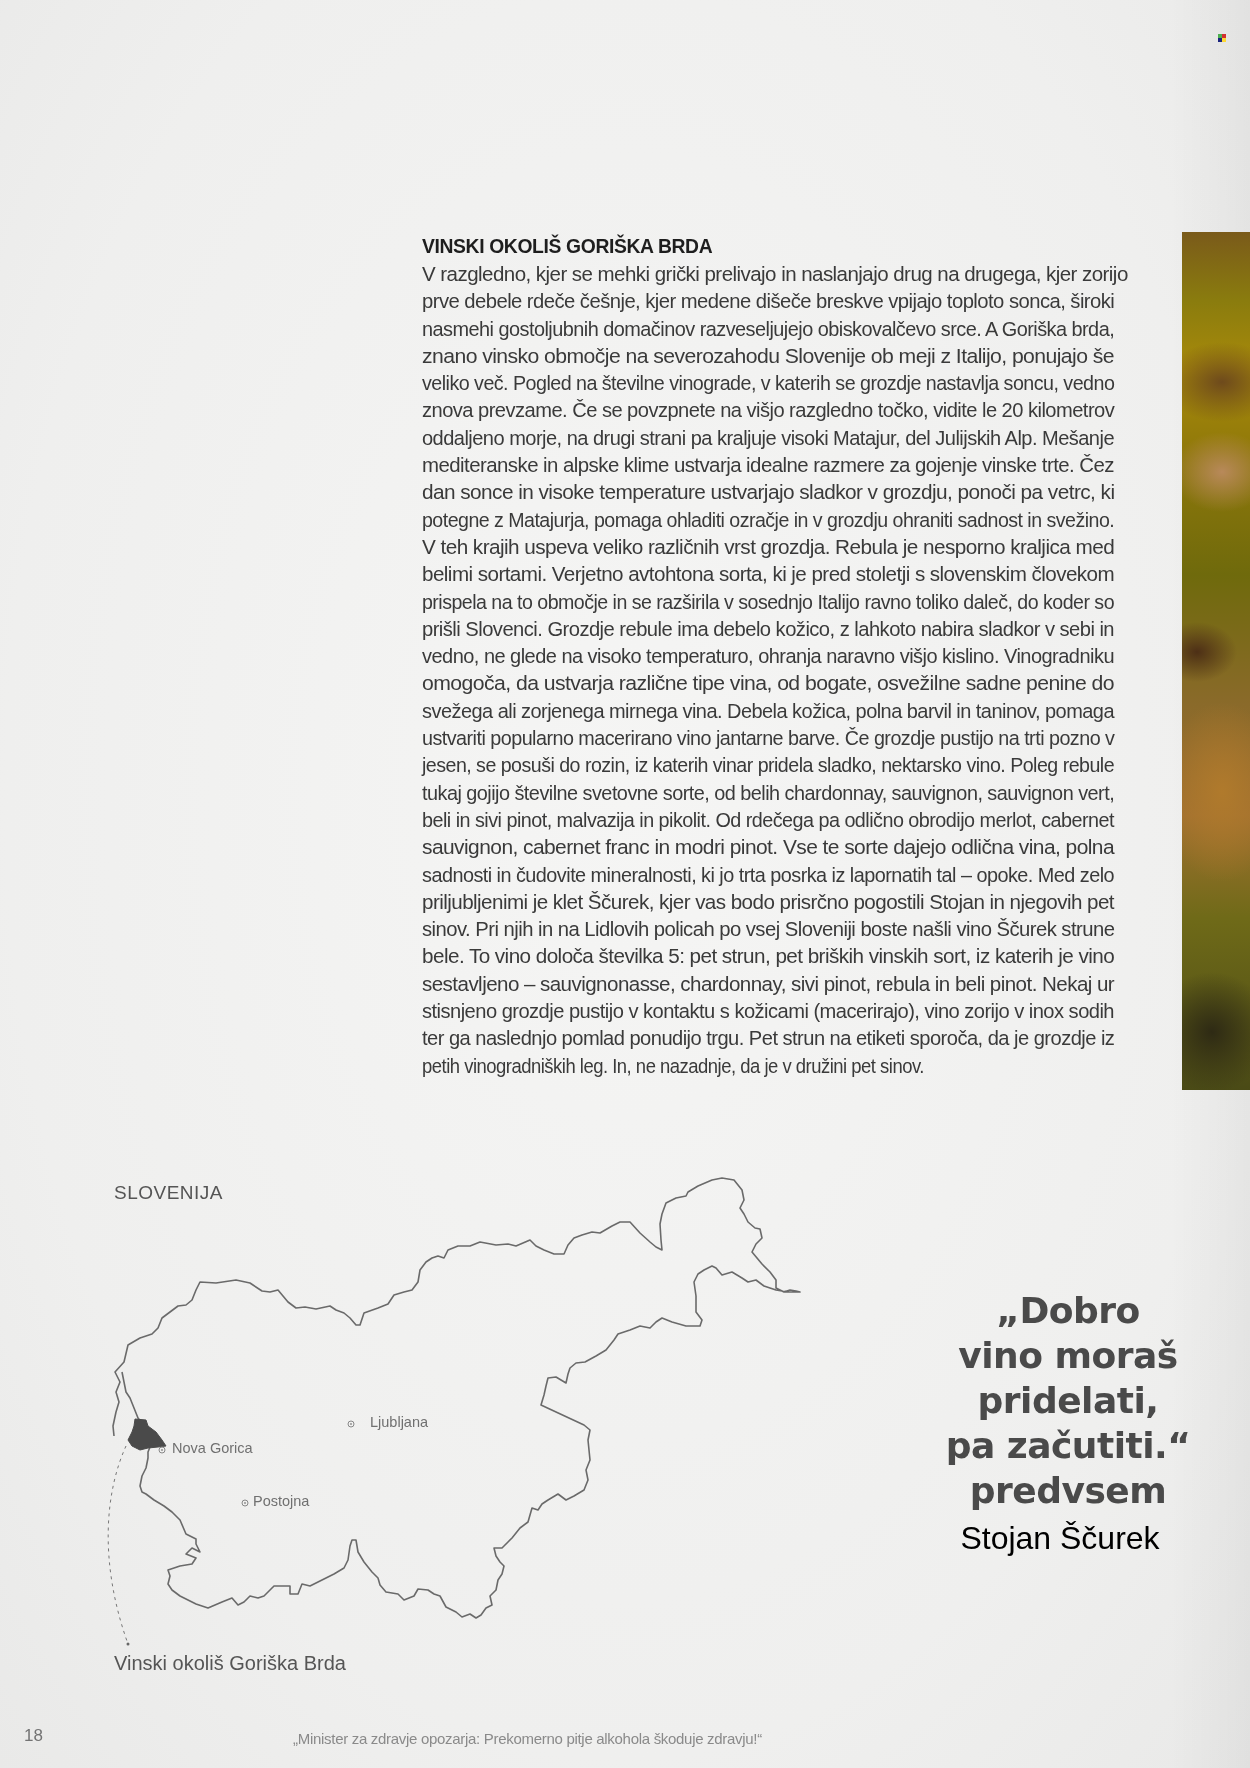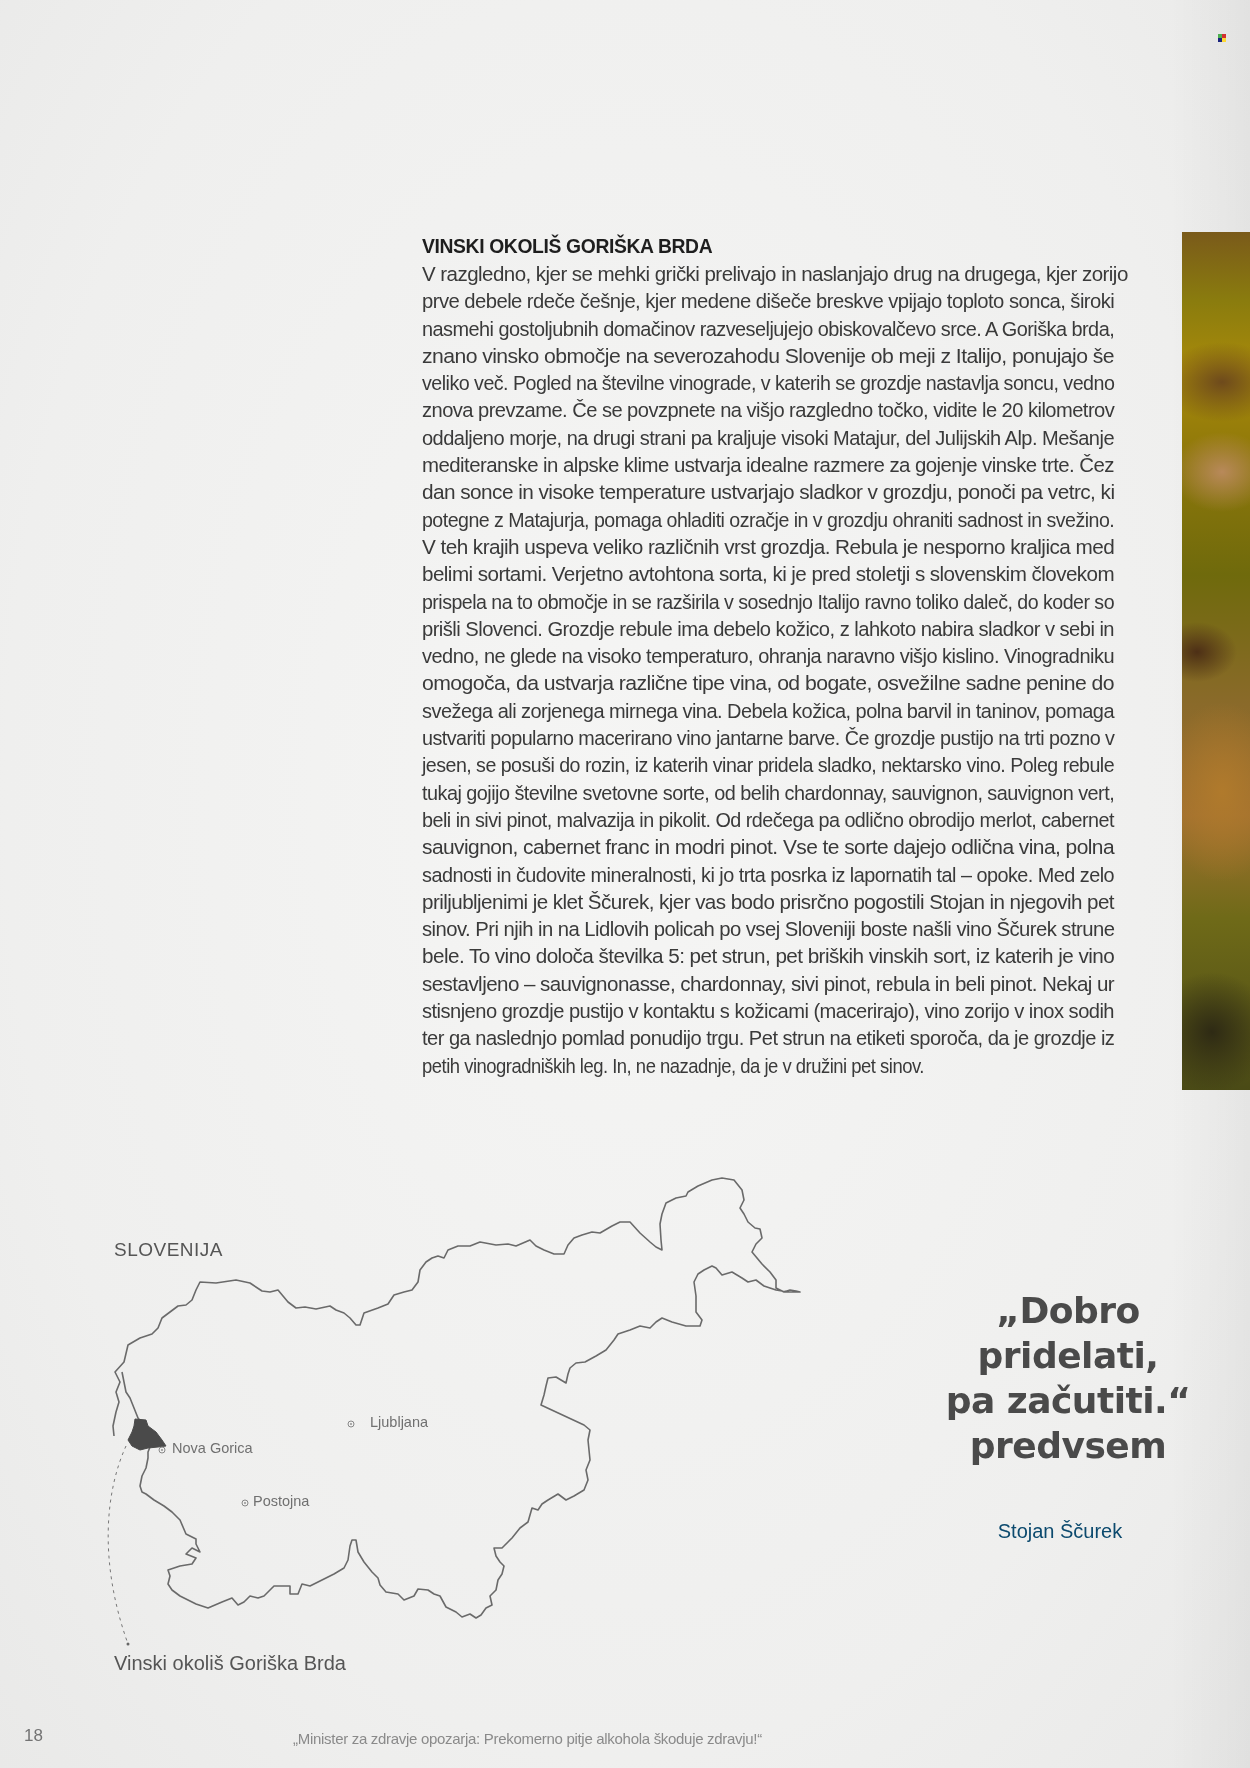--- a/index.html
+++ b/index.html
@@ -40,42 +40,42 @@
   }
   .article .line {
     font-family: "Liberation Sans", sans-serif;
     font-size: 20.5px; line-height: 27.3px; color: #3a3a3a;
     white-space: nowrap; text-align-last: justify; text-align: justify;
     transform-origin: left;
     letter-spacing: -0.55px;
   }
   .article .line.last { text-align-last: left; }
   .map-title {
-    position: absolute; left: 114px; top: 1239px;
+    position: absolute; left: 114px; top: 1182px;
     font-size: 19px; letter-spacing: 0.5px; color: #555; font-weight: normal;
     font-family: "Liberation Sans", sans-serif;
   }
   .map-svg { position: absolute; left: 0; top: 0; }
   .city-label {
     position: absolute; font-size: 14.5px; color: #707070;
     font-family: "Liberation Sans", sans-serif;
   }
   .region-caption {
     position: absolute; left: 114px; top: 1652px;
     font-size: 20px; color: #555; font-family: "Liberation Sans", sans-serif;
   }
   .quote {
     position: absolute; left: 900px; top: 1280px; width: 320px;
     text-align: center; font-family: "DejaVu Sans", sans-serif;
     font-weight: bold; font-size: 36px; line-height: 45px; color: #4a4a4a;
     letter-spacing: -0.5px;
   }
   .quote-author {
     position: absolute; left: 900px; top: 1520px; width: 320px; text-align: center;
-    font-family: "Liberation Sans", sans-serif; font-size: 20px; color: #0c4a6e;
+    font-family: "Liberation Sans", sans-serif; font-size: 32px; color: #000000;
   }
   .page-number {
     position: absolute; left: 24px; top: 1726px; font-size: 17px; color: #737373;
     font-family: "Liberation Sans", sans-serif;
   }
   .footer-warning {
     position: absolute; left: 0; width: 1148px; top: 1730px; text-align: center;
     font-size: 15px; color: #8a8a8a; font-family: "Liberation Sans", sans-serif;
     letter-spacing: -0.3px; padding-right: 93px; box-sizing: border-box;
   }
@@ -189,20 +189,21 @@
 </svg>
 
 <div class="city-label" style="left:370px; top:1414px;">Ljubljana</div>
 <div class="city-label" style="left:172px; top:1440px;">Nova Gorica</div>
 <div class="city-label" style="left:253px; top:1493px;">Postojna</div>
 
 <div class="region-caption">Vinski okoliš Goriška Brda</div>
 
 <blockquote class="quote" style="margin:8px;">
   <div>„Dobro</div>
+  <div>vino moraš</div>
   <div>pridelati,</div>
   <div>pa začutiti.“</div>
   <div>predvsem</div>
 </blockquote>
 <div class="quote-author">Stojan Ščurek</div>
 
 <div class="page-number">18</div>
 <div class="footer-warning">„Minister za zdravje opozarja: Prekomerno pitje alkohola škoduje zdravju!“</div>
 
 </body></html>

